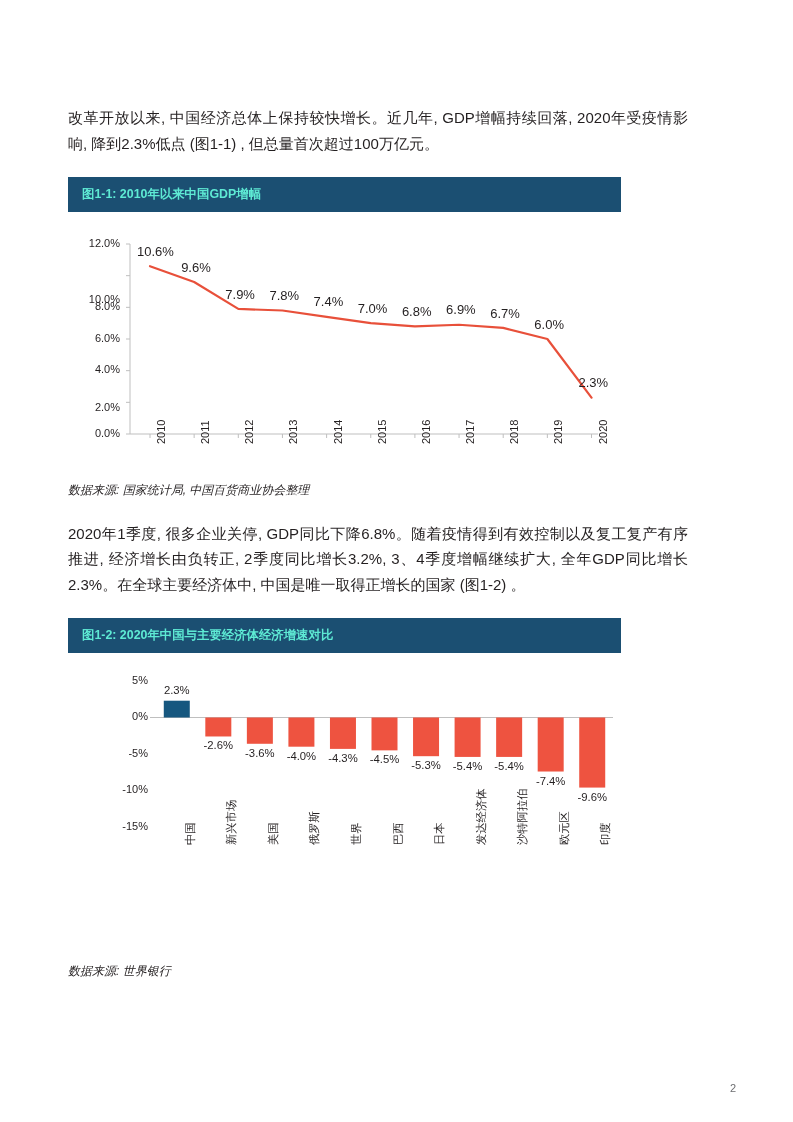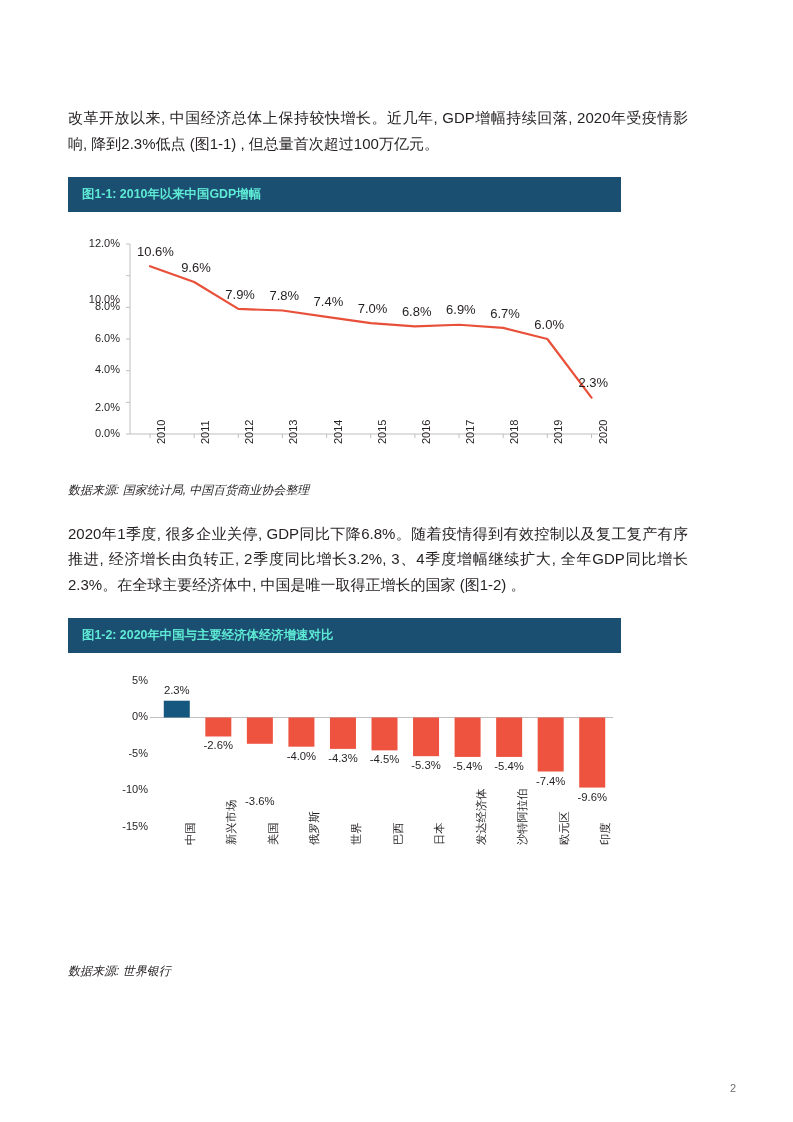--- a/index.html
+++ b/index.html
@@ -226,21 +226,21 @@
           <div id="bar-labels">
               <div class="bar-ytick" style="top: 7px;">5%</div>
               <div class="bar-ytick" style="top: 43.5px;">0%</div>
               <div class="bar-ytick" style="top: 80px;">-5%</div>
               <div class="bar-ytick" style="top: 116.5px;">-10%</div>
               <div class="bar-ytick" style="top: 153px;">-15%</div>
               <div class="bar-label" style="width: 46px; left: 85.7727px; top: 16.71px;">2.3%</div>
               <div class="bar-cat" style="left: 114.773px; top: 178px;">中国</div>
               <div class="bar-label" style="width: 46px; left: 127.318px; top: 72.48px;">-2.6%</div>
               <div class="bar-cat" style="left: 156.318px; top: 178px;">新兴市场</div>
-              <div class="bar-label" style="width: 46px; left: 168.864px; top: 79.78px; margin-top: 48px;">-3.6%</div>
+              <div class="bar-label" style="width: 46px; left: 168.864px; top: 79.78px;">-3.6%</div>
               <div class="bar-cat" style="left: 197.864px; top: 178px;">美国</div>
               <div class="bar-label" style="width: 46px; left: 210.409px; top: 82.7px;">-4.0%</div>
               <div class="bar-cat" style="left: 239.409px; top: 178px;">俄罗斯</div>
               <div class="bar-label" style="width: 46px; left: 251.955px; top: 84.89px;">-4.3%</div>
               <div class="bar-cat" style="left: 280.955px; top: 178px;">世界</div>
               <div class="bar-label" style="width: 46px; left: 293.5px; top: 86.35px;">-4.5%</div>
               <div class="bar-cat" style="left: 322.5px; top: 178px;">巴西</div>
               <div class="bar-label" style="width: 46px; left: 335.045px; top: 92.19px;">-5.3%</div>
               <div class="bar-cat" style="left: 364.045px; top: 178px;">日本</div>
               <div class="bar-label" style="width: 46px; left: 376.591px; top: 92.92px;">-5.4%</div>

